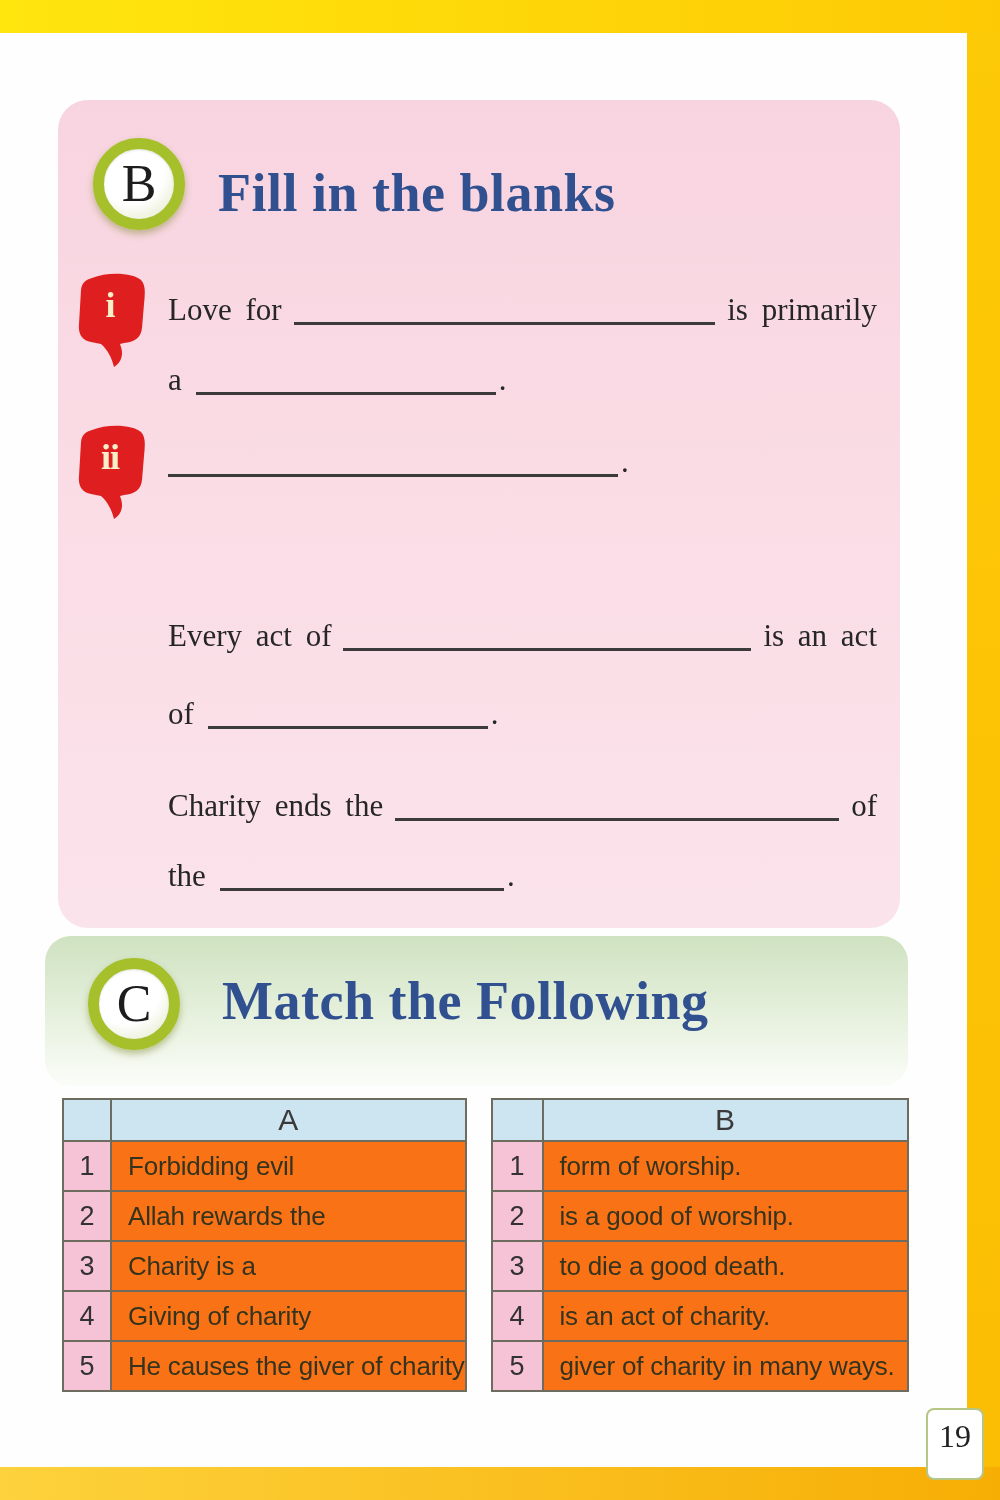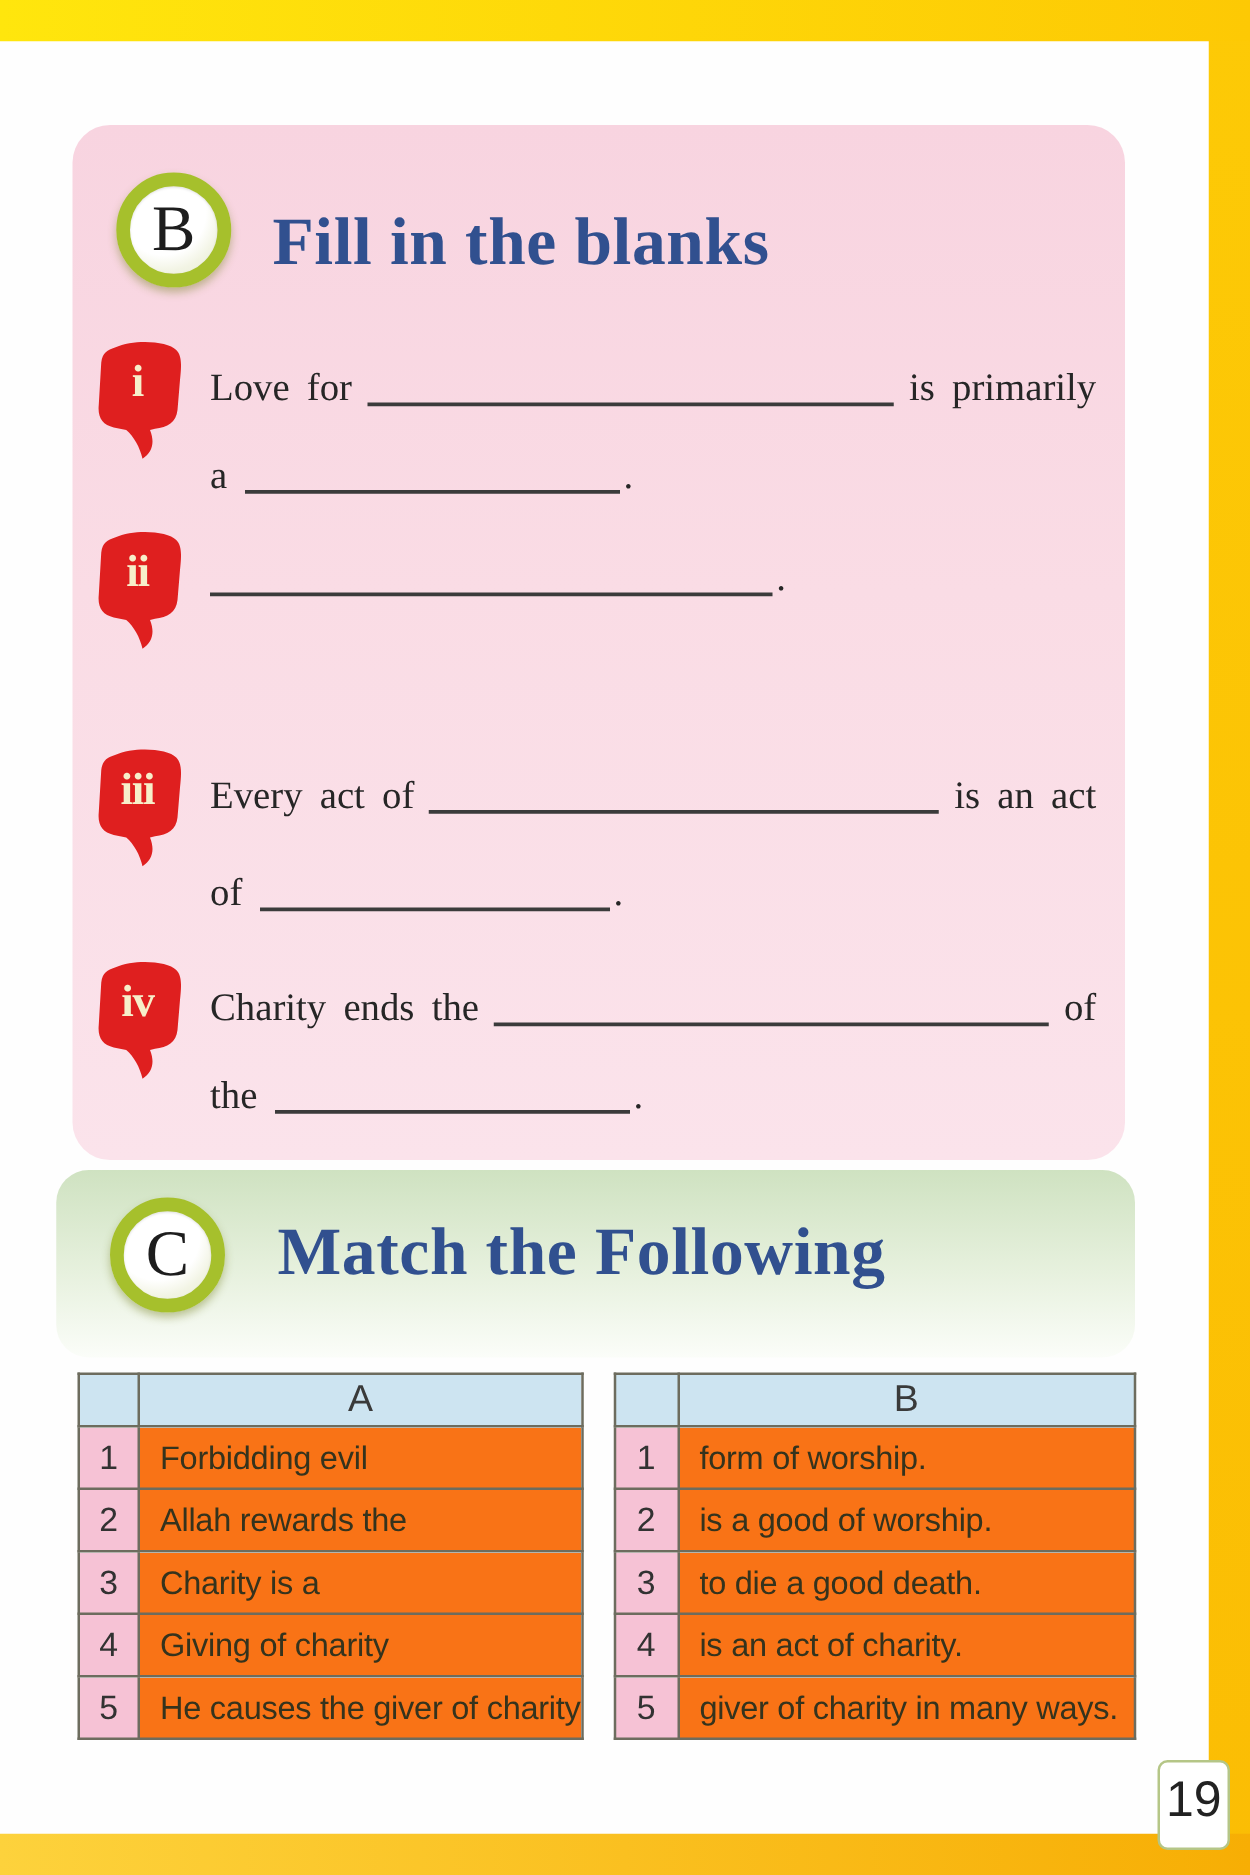--- a/index.html
+++ b/index.html
@@ -77,21 +77,21 @@
   .mtable tr:not(.head) td { height:50px; }
   .mtable td.num { background:#f6c2d5; text-align:center; font-size:27px; color:#323232; }
   .mtable td.content { background:#f97316; padding-left:16px; font-size:26px;
                        color:#35331d; letter-spacing:-0.2px; white-space:nowrap; }
   .mtable tr.head td.num { background:#cde4f1; }
 
   
   .page-num-box { position:absolute; left:926px; top:1408px; width:58px; height:72px;
                   background:#fff; border:2px solid #b5c687; border-radius:8px;
                   z-index:6; text-align:center; padding-top:8px; }
-  .page-num-box span { font-family:Liberation Sans, sans-serif; font-size:40px; color:#222; }
+  .page-num-box span { font-family:Liberation Serif, serif; font-size:32px; color:#222; }
 </style>
 </head>
 <body>
 
 <div class="page">
   <div class="band-top"></div>
   <div class="band-right"></div>
   <div class="band-bottom"></div>
 
   <section class="panel-b">
@@ -130,46 +130,34 @@
             <span class="q-num">ii</span>
           </div>
           <div class="q-text">
             <div class="q-line">
               <span class="q-blank" style="width: 450px;"></span>
               <span class="q-word q-period">.</span>
             </div>
           </div>
         </div>
         <div class="question">
-          <div class="q-badge">
-            <svg width="78" height="96" viewBox="0 0 78 96">
-              <path d="M 18 6 C 34 -1 60 1 67 8 C 72 13 71 22 70 32 L 68 56 C 67 66 60 70 50 71 L 46 72 C 50 82 48 90 40 95 C 38 86 33 77 27 72 L 17 70 C 8 68 4 62 5 52 L 7 18 C 8 10 12 8 18 6 Z" fill="#df1f1f"></path>
-            </svg>
-            <span class="q-num">iii</span>
-          </div>
           <div class="q-text">
             <div class="q-line justify">
               <span class="q-word">Every act of</span>
               <span class="q-blank grow"></span>
               <span class="q-word">is an act</span>
             </div>
             <div class="q-line">
               <span class="q-word">of</span>
               <span class="q-blank" style="width: 280px;"></span>
               <span class="q-word q-period">.</span>
             </div>
           </div>
         </div>
         <div class="question">
-          <div class="q-badge">
-            <svg width="78" height="96" viewBox="0 0 78 96">
-              <path d="M 18 6 C 34 -1 60 1 67 8 C 72 13 71 22 70 32 L 68 56 C 67 66 60 70 50 71 L 46 72 C 50 82 48 90 40 95 C 38 86 33 77 27 72 L 17 70 C 8 68 4 62 5 52 L 7 18 C 8 10 12 8 18 6 Z" fill="#df1f1f"></path>
-            </svg>
-            <span class="q-num">iv</span>
-          </div>
           <div class="q-text">
             <div class="q-line justify">
               <span class="q-word">Charity ends the</span>
               <span class="q-blank grow"></span>
               <span class="q-word">of</span>
             </div>
             <div class="q-line">
               <span class="q-word">the</span>
               <span class="q-blank" style="width: 284px;"></span>
               <span class="q-word q-period">.</span>

